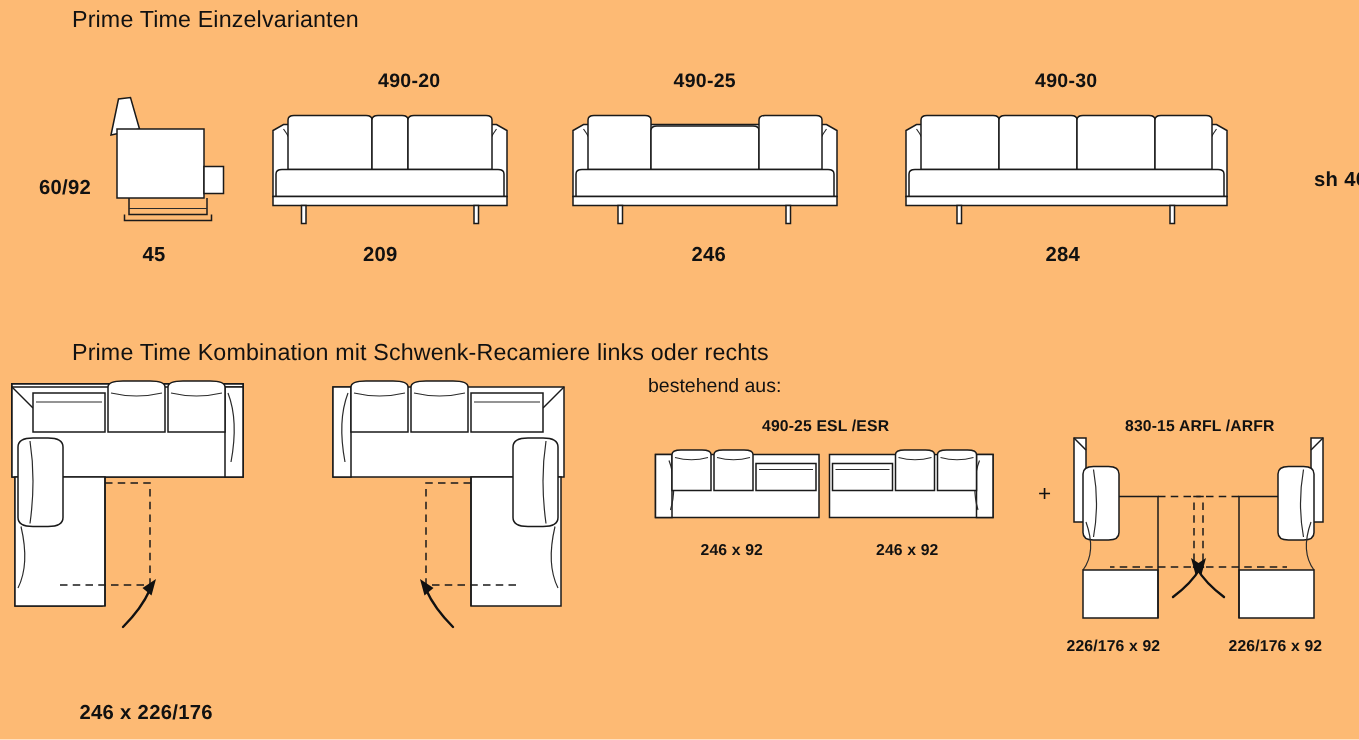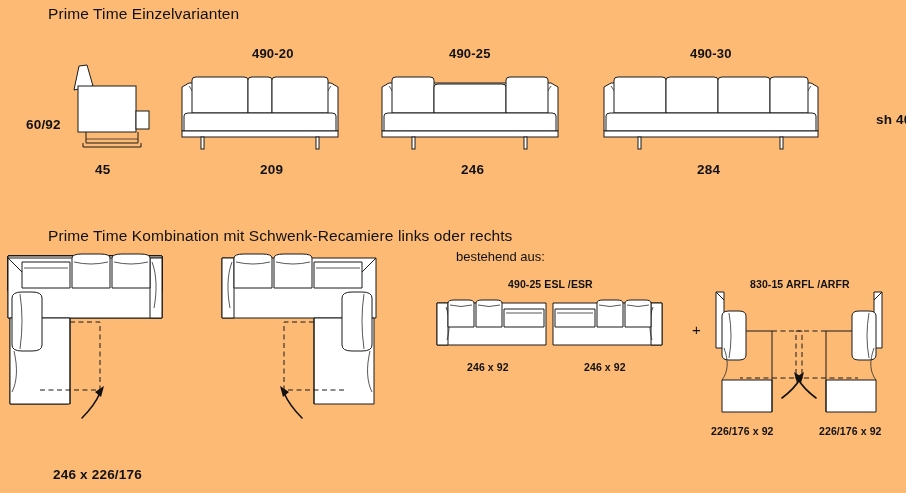--- a/index.html
+++ b/index.html
@@ -141,21 +141,21 @@
 
       <path class="fillw" d="M184,116 Q184,113 188,113 L332,113 Q336,113 336,116 L336,131 L184,131 Z"></path>
 
       <rect class="fillw" x="182" y="131" width="156" height="6"></rect>
 
       <rect class="fillw" x="201" y="137" width="3" height="12"></rect>
       <rect class="fillw" x="316" y="137" width="3" height="12"></rect>
     </g>
   </svg>
 
-  <div class="lbl dim" style="left:260px; top:163px;">209</div>
+  <div class="lbl dim" style="left:242px; top:163px;">209</div>
 
   <div class="lbl code" style="left:449px; top:47px;">490-25</div>
 
   <svg width="906" height="493">
     <g>
       <path class="fillw" d="M382,87 L382,131 L558,131 L558,87 L551,83 L389,83 Z"></path>
       <path class="ln-thin" d="M389,86 C396,95 397,105 396,118"></path>
       <path class="ln-thin" d="M551,86 C544,95 543,105 544,118"></path>
 
       <path class="fillw" d="M392,113 L392,80 Q392,77 396,77 L430,77 Q434,77 434,80 L434,113 Z"></path>
@@ -270,21 +270,21 @@
       <path class="dash" d="M314,322 L284,322 L284,390 L344,390"></path>
       <path class="ln" d="M314,318 L314,404"></path>
 
       <path class="arrow" d="M302,418 C294,410 288,402 284,393"></path>
       <path class="arrowhead" d="M280,386 L283,397 L289,392 Z"></path>
     </g>
   </svg>
 
   <div class="lbl dim" style="left:53px; top:468px;">246 x 226/176</div>
 
-  <div class="lbl sub" style="left:456px; top:250px;">bestehend aus:</div>
+  <div class="lbl sub" style="left:432px; top:250px;">bestehend aus:</div>
 
   <div class="lbl smallcode" style="left:508px; top:279px;">490-25 ESL /ESR</div>
 
   <svg width="906" height="493">
     <g>
 
       <path class="fillw" d="M437,303 L546,303 L546,345 L437,345 Z"></path>
 
       <path class="ln" d="M437,303 L448,313"></path>
       <path class="fillw" d="M437,303 L448,303 L448,345 L437,345 Z"></path>

